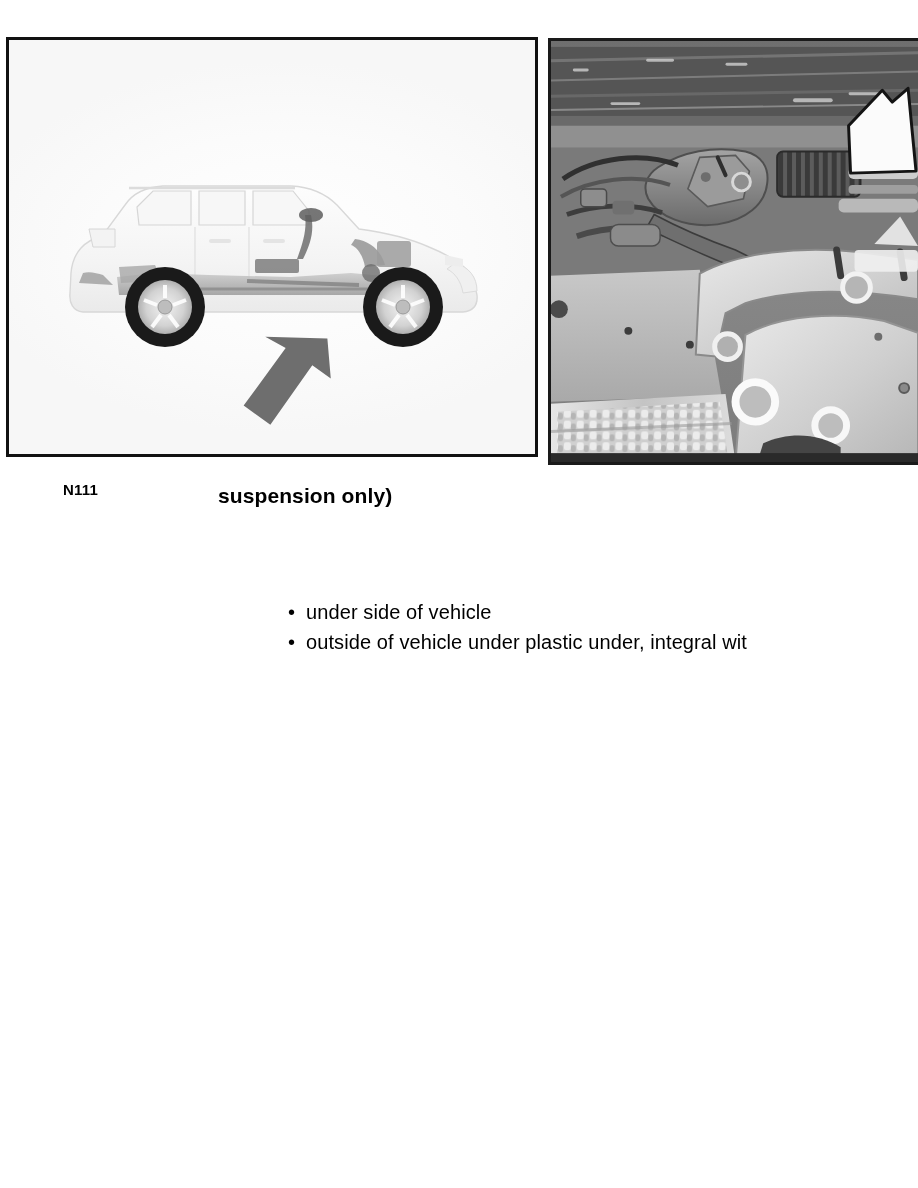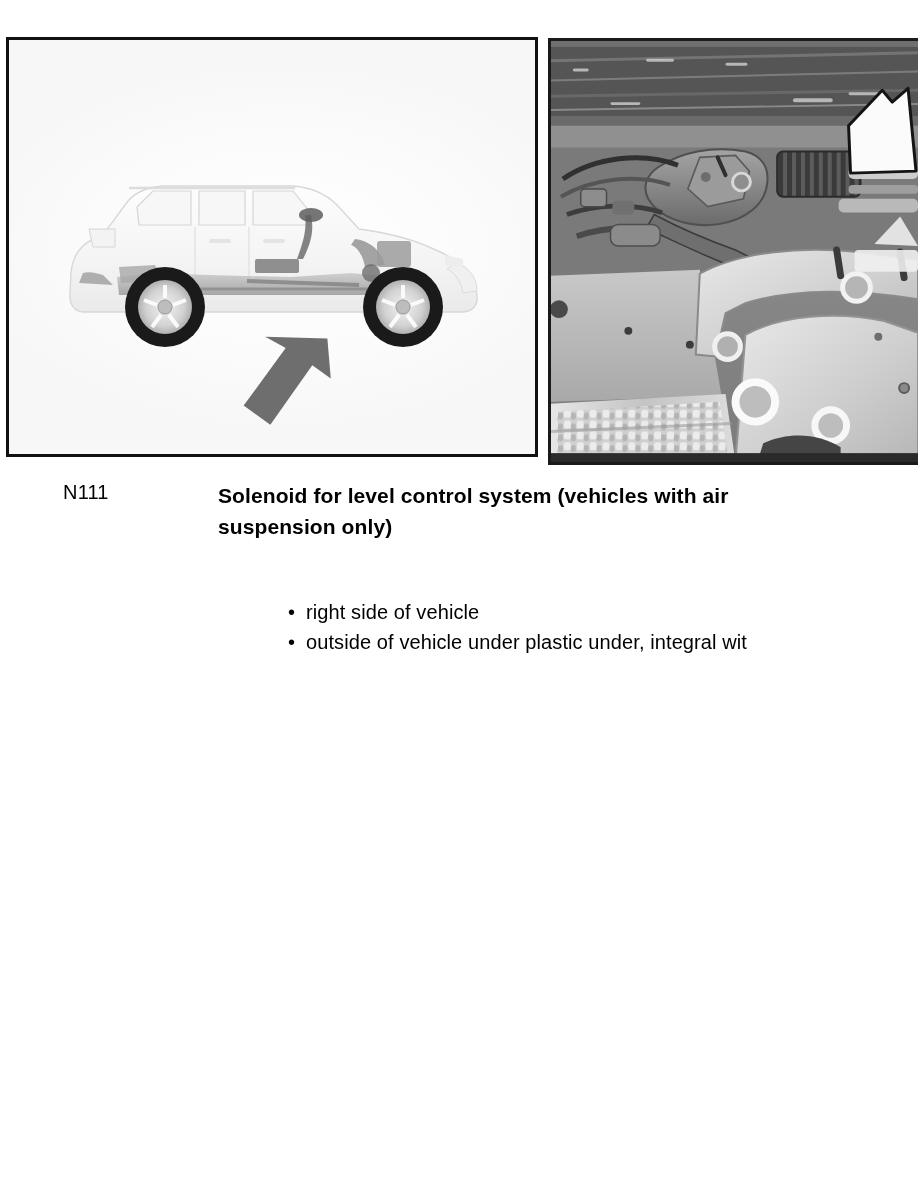--- a/index.html
+++ b/index.html
@@ -91,22 +91,22 @@
   .caption {
     position: absolute;
     left: 0;
     top: 478px;
     width: 918px;
   }
   .caption-code {
     position: absolute;
     left: 63px;
     top: 3px;
-    font-size: 20px;
-    font-weight: normal;
+    font-size: 15px;
+    font-weight: bold;
     letter-spacing: 0.2px;
     white-space: nowrap;
   }
   .caption-title {
     position: absolute;
     left: 218px;
     top: 2px;
     width: 760px;
     font-size: 21px;
     font-weight: bold;
@@ -349,27 +349,26 @@
 
           <rect x="0" y="418" width="370" height="9" fill="#2a2a2a"></rect>
         </svg>
       </div>
     </div>
   </div>
 
   <div class="caption">
     <div class="caption-code">N111</div>
     <div class="caption-title">
-      <span>Solenoid for level control system (vehicles with air</span>
       <span class="line2">suspension only)</span>
     </div>
   </div>
 
   <div class="bullets">
     <div class="bullet-line">
-      <span class="bullet-dot">•</span><span>right side of vehicle</span>
+      <span class="bullet-dot">•</span><span>under side of vehicle</span>
     </div>
     <div class="bullet-line">
       <span class="bullet-dot">•</span><span>outside of vehicle under plastic under, integral wit</span>
     </div>
   </div>
 
 </div>
 
 </body></html>

